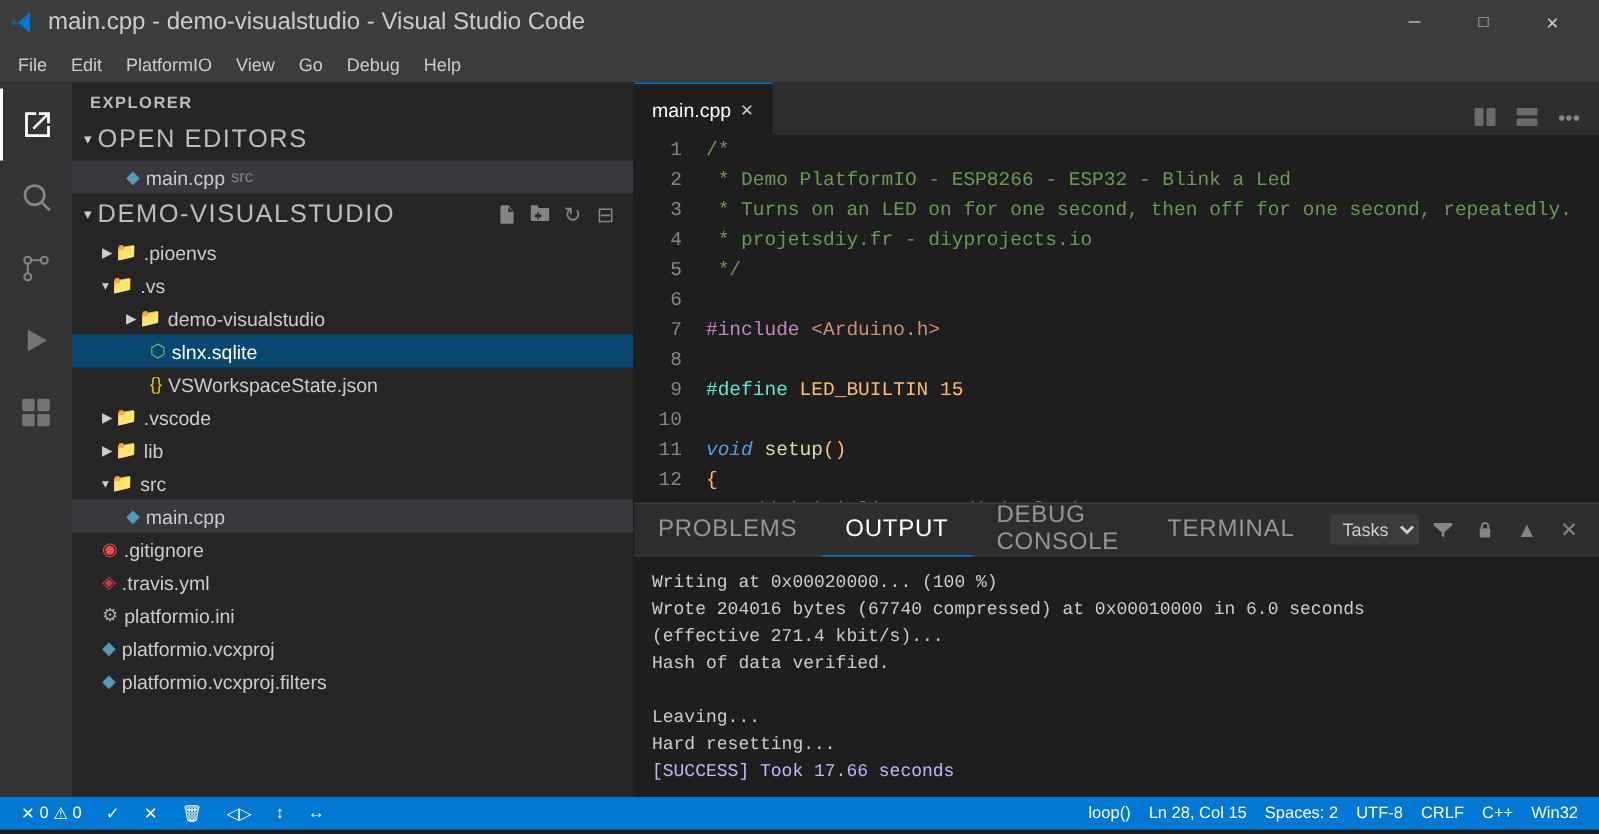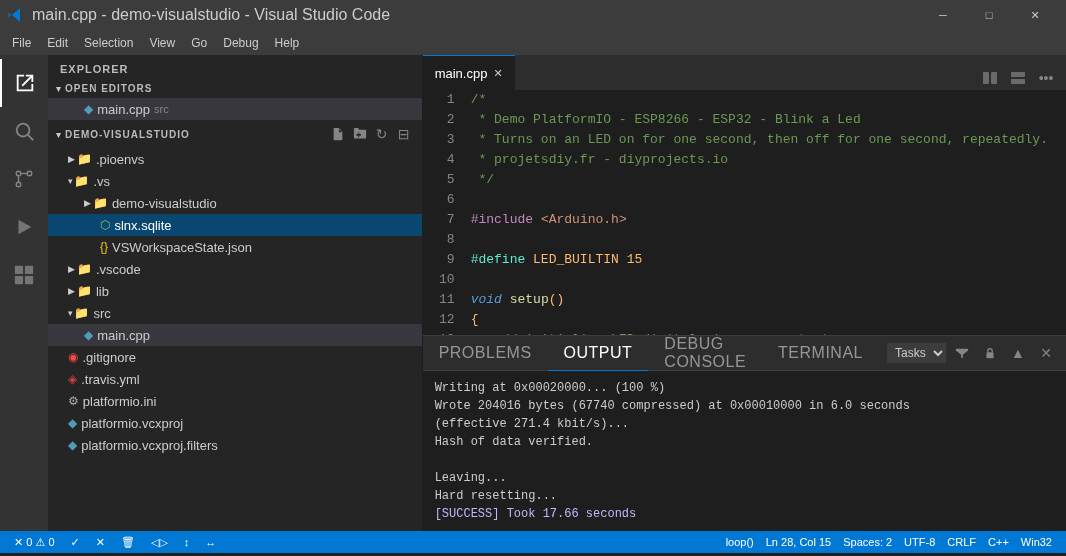--- a/index.html
+++ b/index.html
@@ -273,21 +273,21 @@
       display: flex; align-items: center;
       cursor: pointer; white-space: nowrap;
     }
 
     
     .section-row {
       display: flex; align-items: center;
       padding: 4px 8px;
     }
     .section-title {
-      font-size: 10px; font-weight: 700;
+      font-size: 17px; font-weight: 400;
       color: #bbbbbb; letter-spacing: 1px;
       text-transform: uppercase;
       flex: 1;
     }
   </style>
 </head>
 <body>
 
 <div id="titlebar">
   <div class="window-icon">
@@ -300,21 +300,21 @@
   <div class="win-controls">
     <div class="win-btn">─</div>
     <div class="win-btn">□</div>
     <div class="win-btn close">✕</div>
   </div>
 </div>
 
 <div id="menubar">
   <div class="menu-item">File</div>
   <div class="menu-item">Edit</div>
-  <div class="menu-item">Selection</div>
+  <div class="menu-item">PlatformIO</div>
   <div class="menu-item">View</div>
   <div class="menu-item">Go</div>
   <div class="menu-item">Debug</div>
   <div class="menu-item">Help</div>
 </div>
 
 <div id="main">
 
   <div id="activitybar">
     <div class="activity-icon active" title="Explorer">

